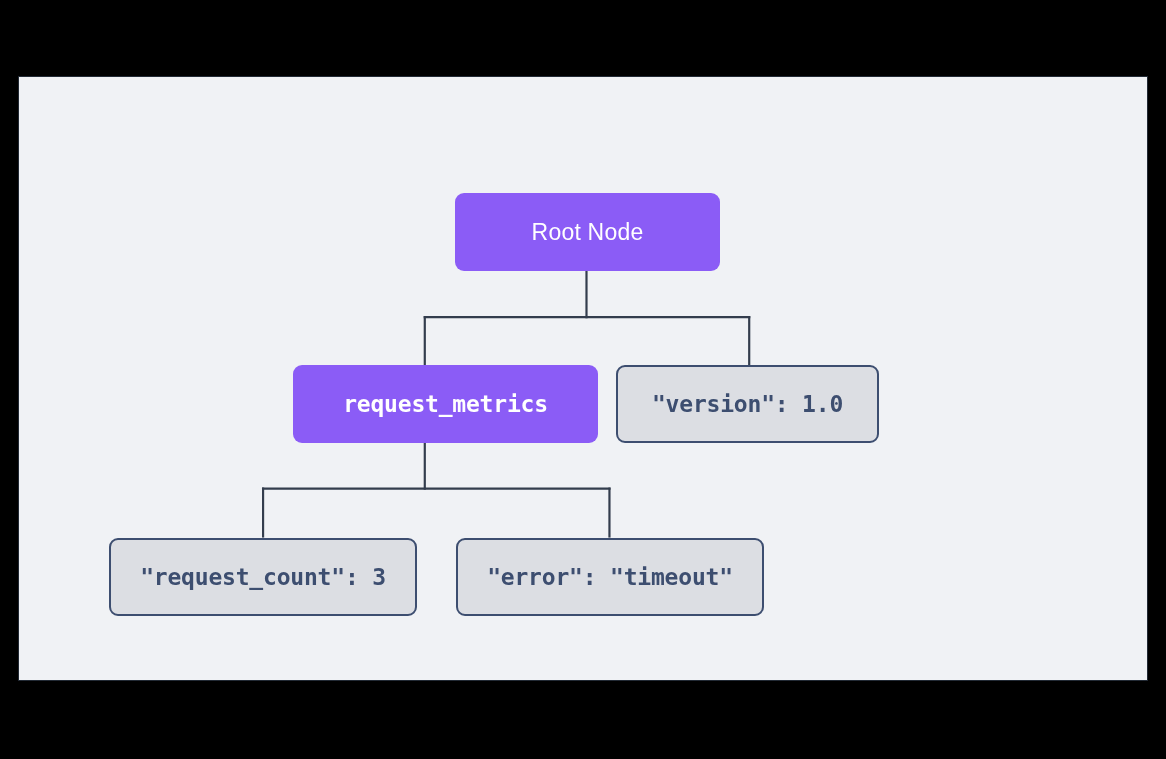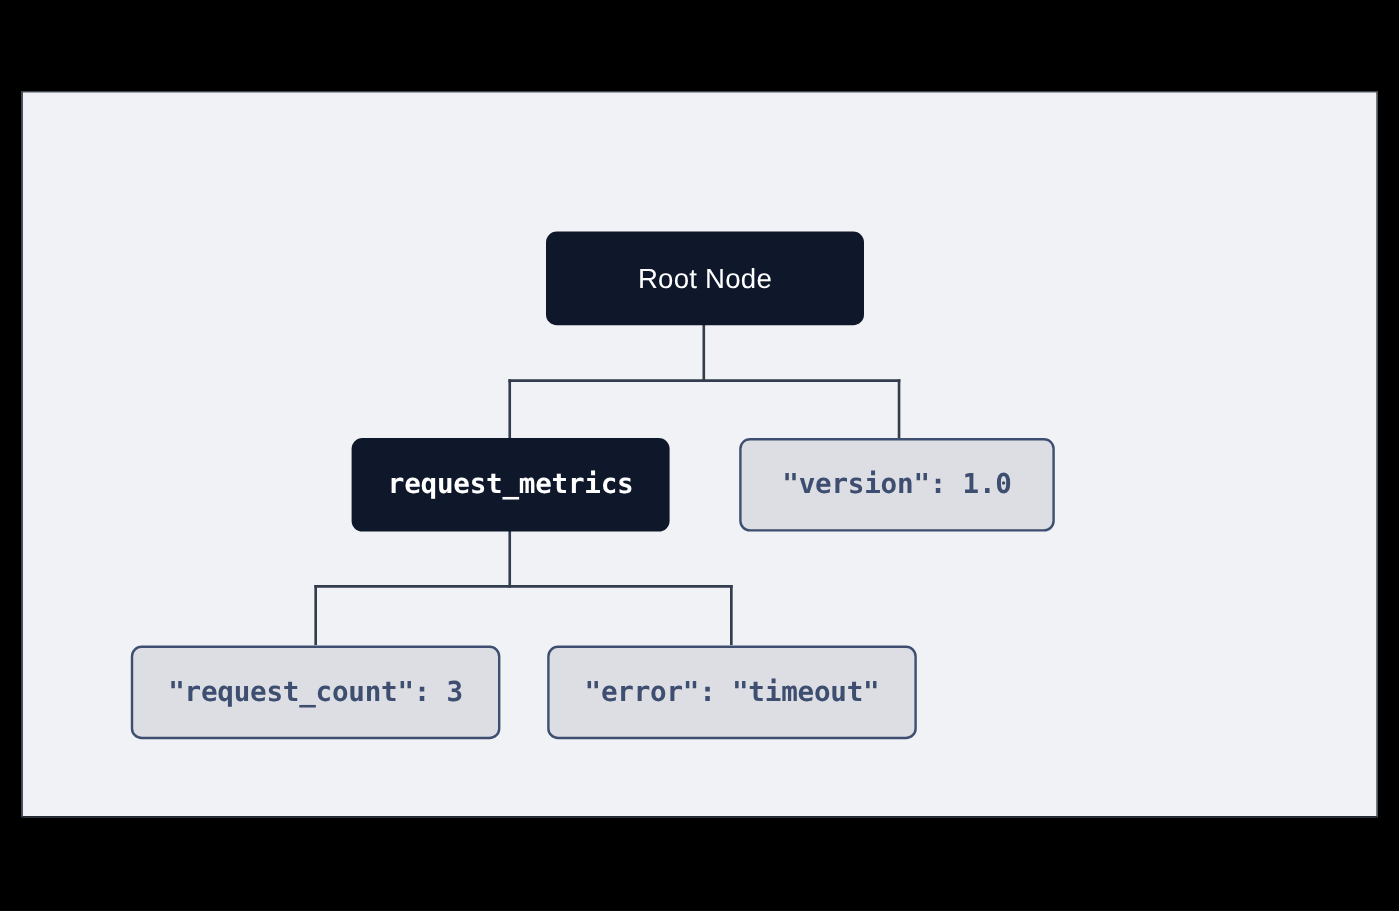--- a/index.html
+++ b/index.html
@@ -38,21 +38,21 @@
     position: absolute;
     box-sizing: border-box;
     display: flex;
     align-items: center;
     justify-content: center;
     border-radius: 9px;
     white-space: nowrap;
   }
 
   .node.branch {
-    background: #0f172a;
+    background: #8b5cf6;
     color: #ffffff;
     border: none;
   }
 
   .node.leaf {
     background: #dcdee3;
     color: #3d4e70;
     border: 2px solid #3d4e70;
   }
 
@@ -65,21 +65,21 @@
 
   .node.mono {
     font-family: "DejaVu Sans Mono", monospace;
     font-size: 23px;
     font-weight: 700;
     letter-spacing: -0.2px;
   }
 
   
   #node-root        { left: 436px; top: 116px; width: 265px; height: 78px; }
-  #node-request     { left: 274px; top: 288px; width: 265px; height: 78px; }
+  #node-request     { left: 274px; top: 288px; width: 305px; height: 78px; }
   #node-version     { left: 597px; top: 288px; width: 263px; height: 78px; }
   #node-req-count   { left:  90px; top: 461px; width: 308px; height: 78px; }
   #node-error       { left: 437px; top: 461px; width: 308px; height: 78px; }
 </style>
 </head>
 <body>
 
 <div id="canvas">
 
   <svg id="edges" viewBox="0 0 1130 605" preserveAspectRatio="none">

